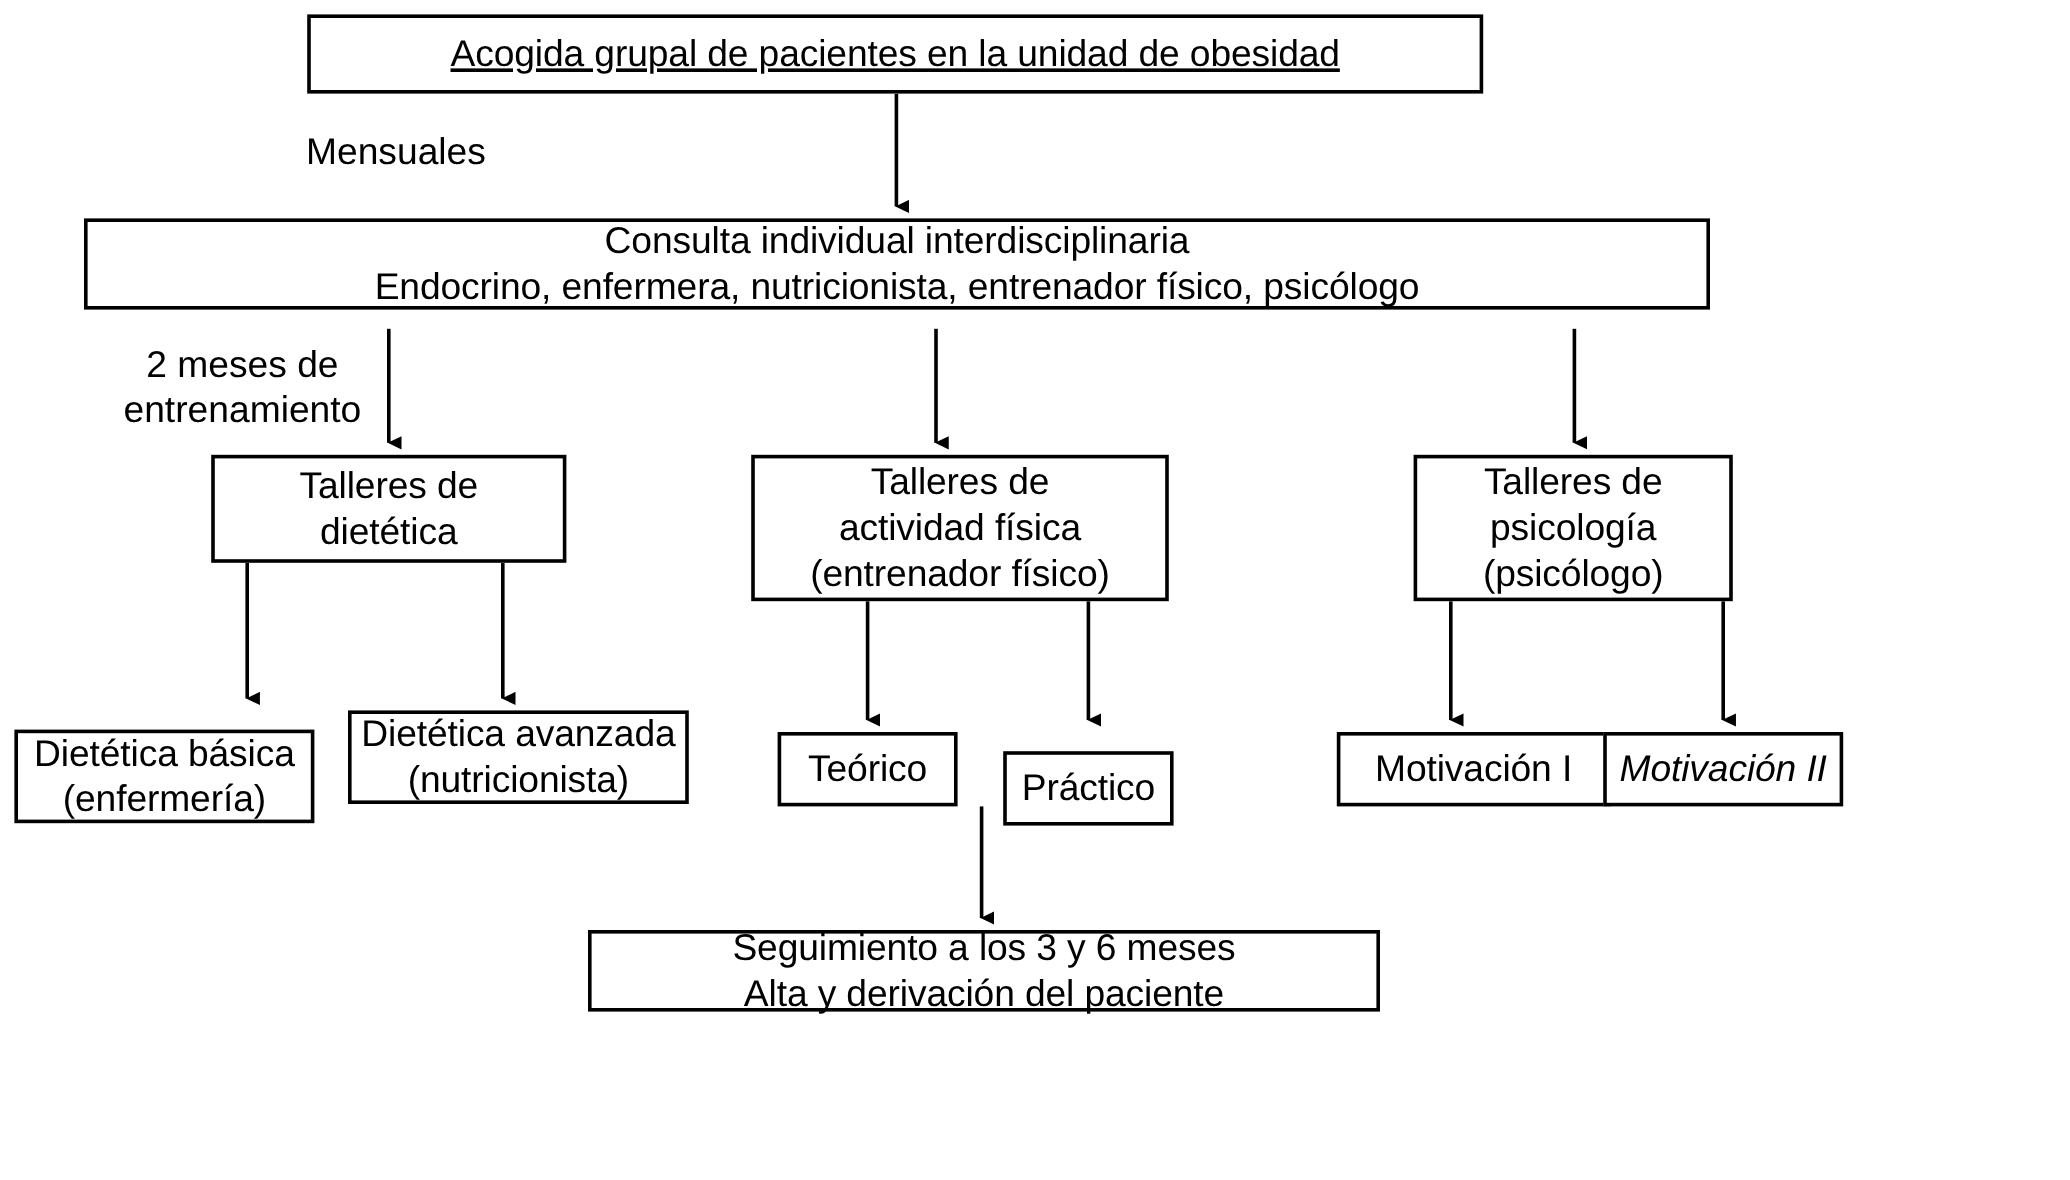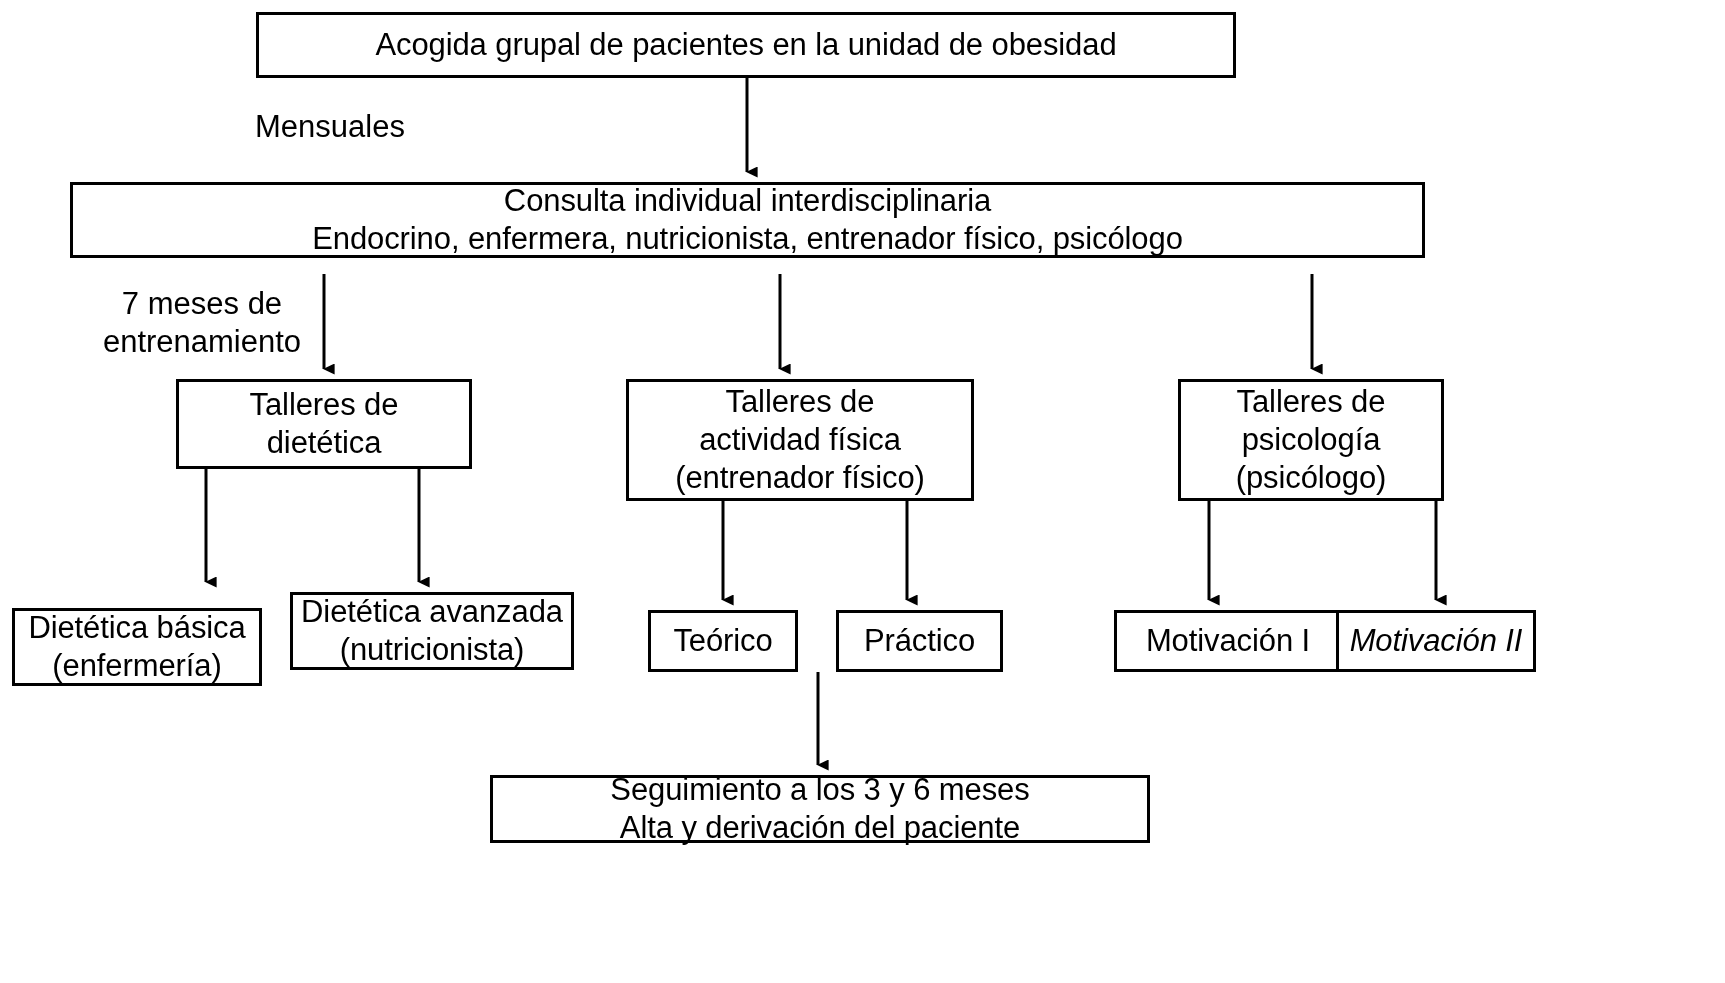--- a/index.html
+++ b/index.html
@@ -42,29 +42,29 @@
   .free-label {
     position: absolute;
     font-size: 31px;
     line-height: 1.22;
     text-align: center;
     white-space: pre-line;
     background: transparent;
   }
 
   
-  #node-intake      { left: 256px;  top: 12px;  width: 980px; height: 66px;  }
+  #node-intake      { left: 256px;  top: 12px;  width: 980px; height: 66px; text-decoration: underline;  }
   #node-consult     { left: 70px;   top: 182px; width: 1355px; height: 76px; }
   #node-diet        { left: 176px;  top: 379px; width: 296px; height: 90px;  }
   #node-physical    { left: 626px;  top: 379px; width: 348px; height: 122px; }
   #node-psych       { left: 1178px; top: 379px; width: 266px; height: 122px; }
   #node-diet-basic  { left: 12px;   top: 592px; width: 250px; height: 78px; margin-top: 16px;  }
   #node-diet-adv    { left: 290px;  top: 592px; width: 284px; height: 78px;  }
   #node-theory      { left: 648px;  top: 610px; width: 150px; height: 62px;  }
-  #node-practice    { left: 836px;  top: 610px; width: 167px; height: 62px; text-align: center;  }
+  #node-practice    { left: 836px;  top: 626px; width: 142px; height: 62px; text-align: center;  }
   #node-motiv1      { left: 1114px; top: 610px; width: 228px; height: 62px;  }
   #node-motiv2      { left: 1336px; top: 610px; width: 200px; height: 62px; font-style: italic;  }
   #node-followup    { left: 490px;  top: 775px; width: 660px; height: 68px;  }
 
   #label-monthly    { left: 255px;  top: 108px; width: 230px; text-align: left; }
   #label-training   { left: 82px;   top: 285px; width: 240px; }
 </style>
 </head>
 <body>
 
@@ -95,21 +95,21 @@
     <line x1="818" y1="672" x2="818" y2="765" stroke="#000000" stroke-width="3" marker-end="url(#arrowhead)"></line>
   </svg>
 
   <div class="node" id="node-intake">Acogida grupal de pacientes en la unidad de obesidad</div>
 
   <div class="free-label" id="label-monthly">Mensuales</div>
 
   <div class="node" id="node-consult">Consulta individual interdisciplinaria
 Endocrino, enfermera, nutricionista, entrenador físico, psicólogo</div>
 
-  <div class="free-label" id="label-training">7 meses de
+  <div class="free-label" id="label-training">2 meses de
 entrenamiento</div>
 
   <div class="node" id="node-diet">Talleres de
 dietética</div>
 
   <div class="node" id="node-physical">Talleres de
 actividad física
 (entrenador físico)</div>
 
   <div class="node" id="node-psych">Talleres de

